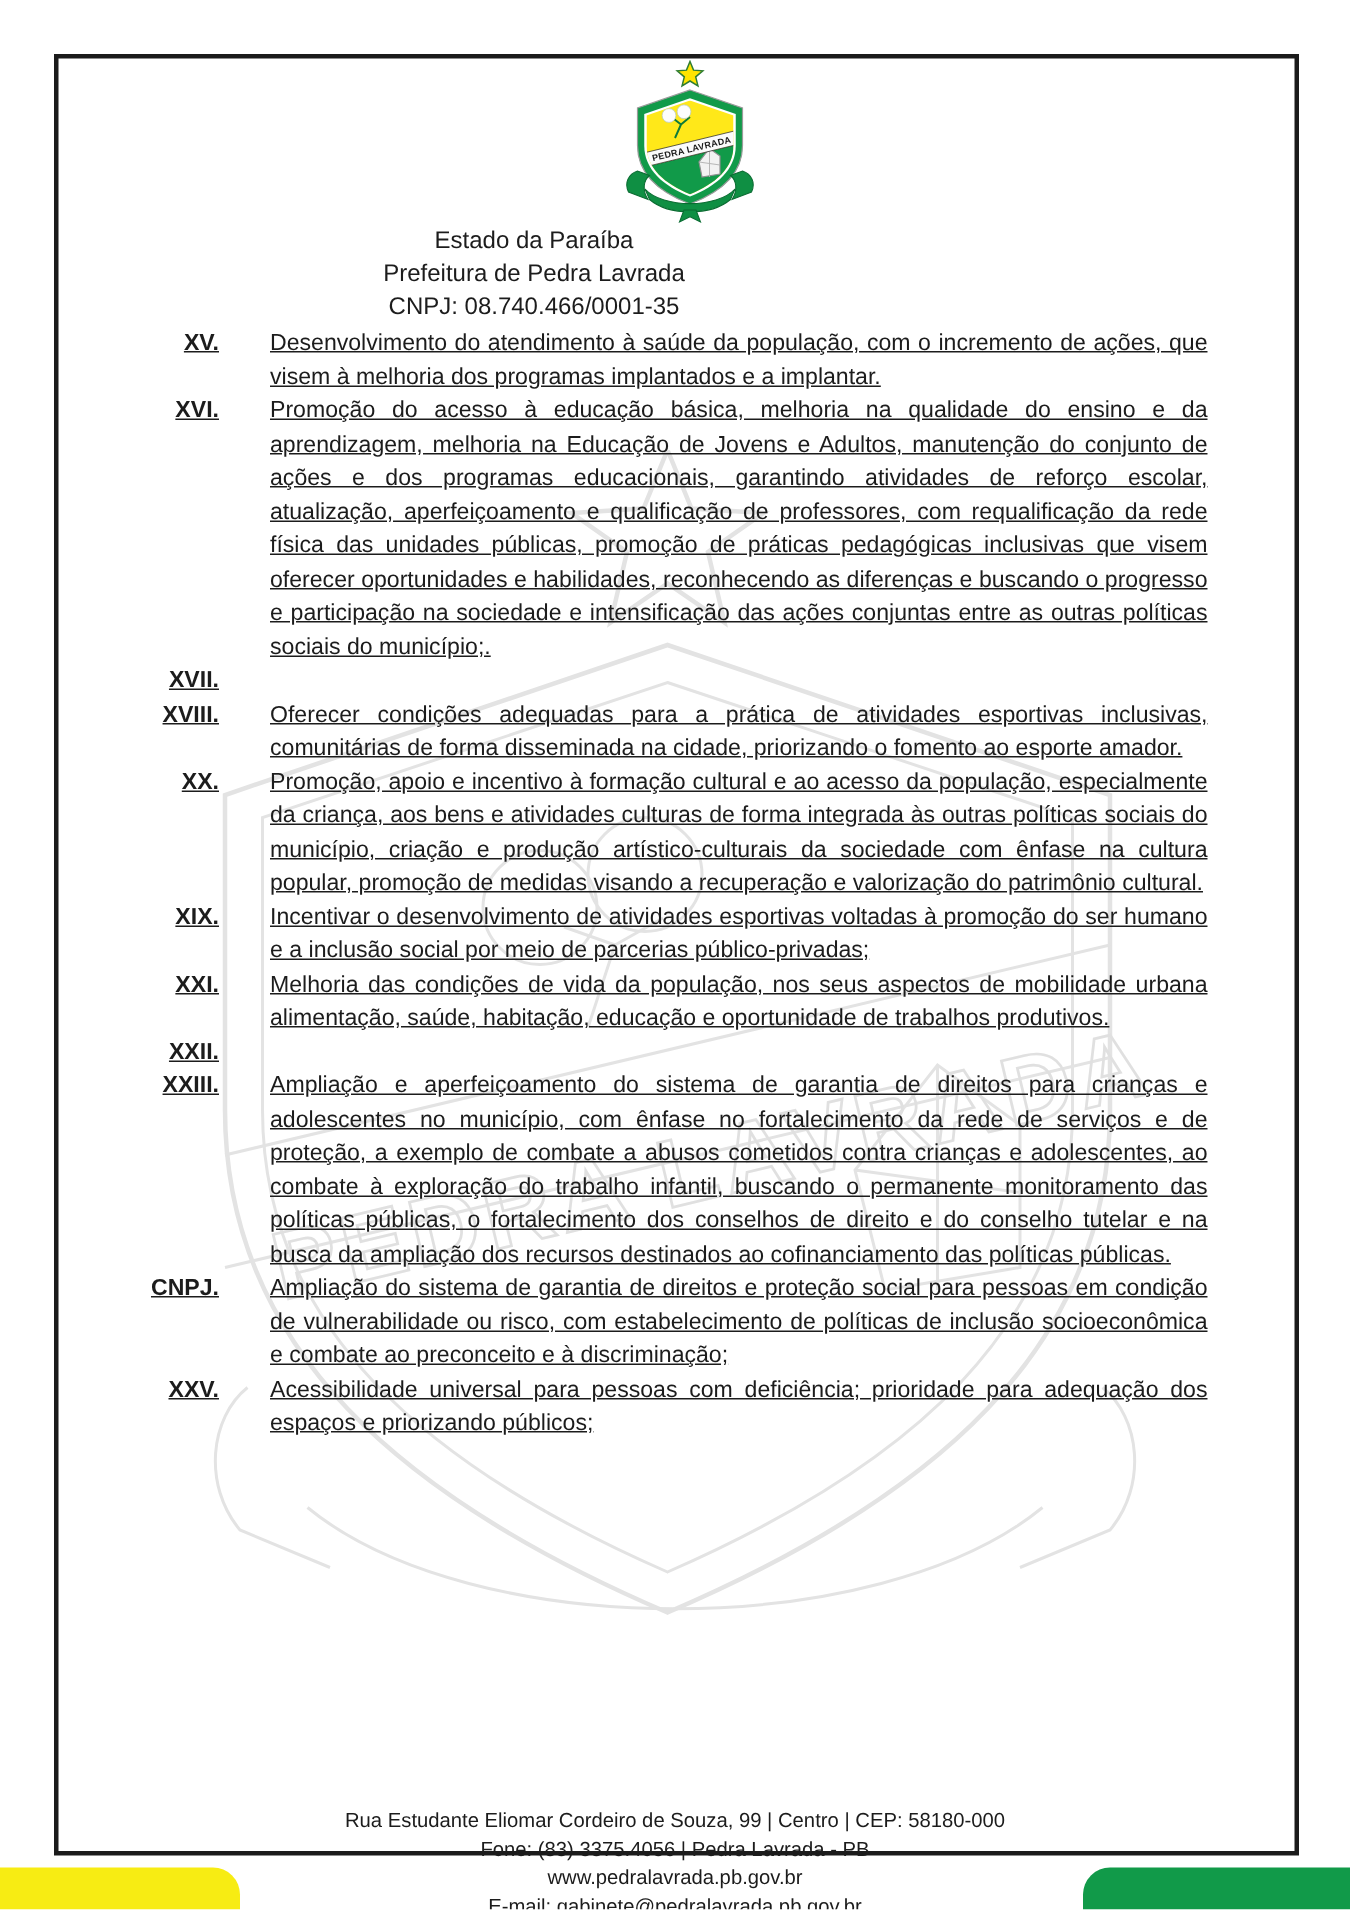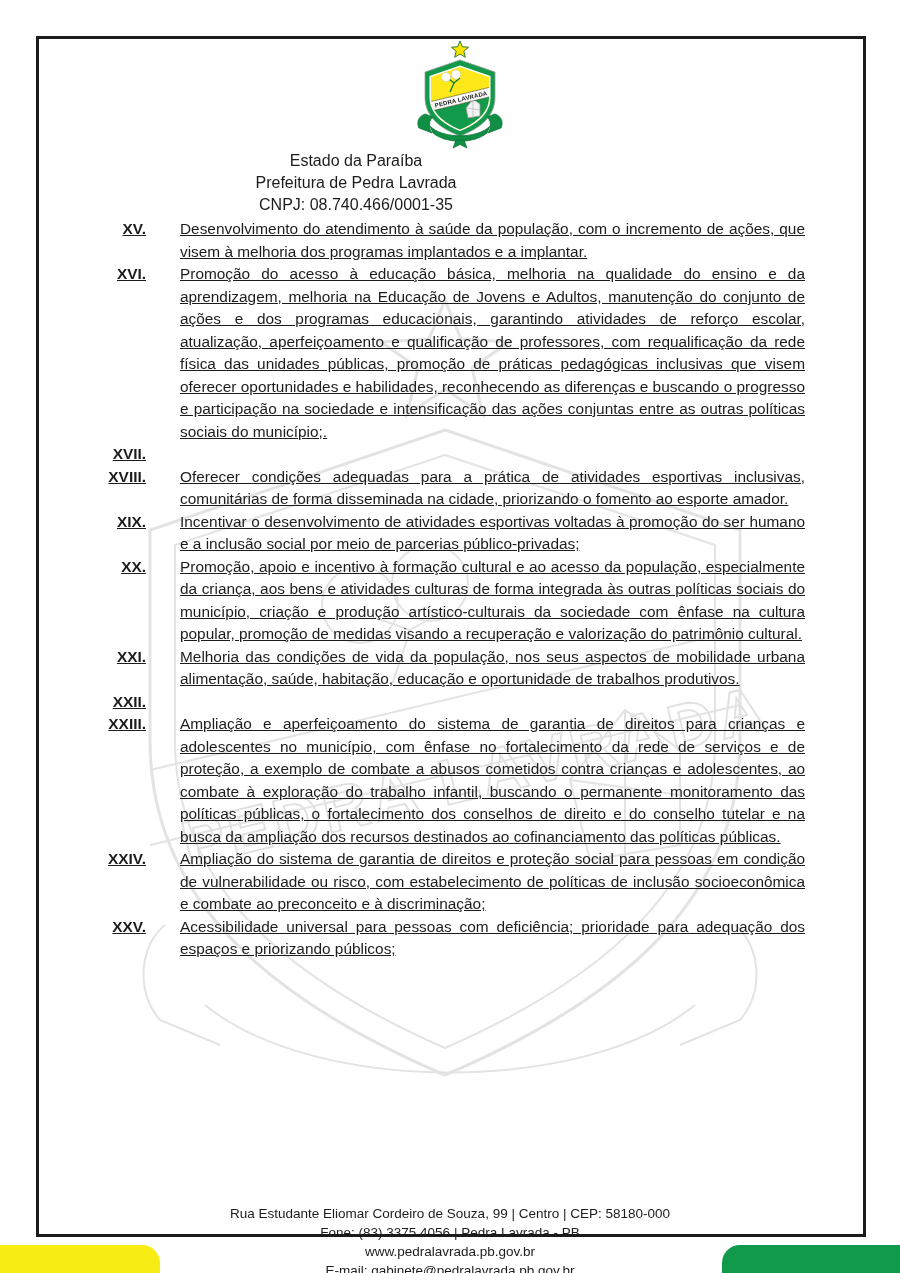--- a/index.html
+++ b/index.html
@@ -90,40 +90,40 @@
       <div class="txt">Promoção do acesso à educação básica, melhoria na qualidade do ensino e da aprendizagem, melhoria na Educação de Jovens e Adultos, manutenção do conjunto de ações e dos programas educacionais, garantindo atividades de reforço escolar, atualização, aperfeiçoamento e qualificação de professores, com requalificação da rede física das unidades públicas, promoção de práticas pedagógicas inclusivas que visem oferecer oportunidades e habilidades, reconhecendo as diferenças e buscando o progresso e participação na sociedade e intensificação das ações conjuntas entre as outras políticas sociais do município;.</div>
     </div>
     <div class="row">
       <div class="num">XVII.</div>
     </div>
     <div class="row">
       <div class="num">XVIII.</div>
       <div class="txt">Oferecer condições adequadas para a prática de atividades esportivas inclusivas, comunitárias de forma disseminada na cidade, priorizando o fomento ao esporte amador.</div>
     </div>
     <div class="row">
+      <div class="num">XX.</div>
+      <div class="txt">Promoção, apoio e incentivo à formação cultural e ao acesso da população, especialmente da criança, aos bens e atividades culturas de forma integrada às outras políticas sociais do município, criação e produção artístico-culturais da sociedade com ênfase na cultura popular, promoção de medidas visando a recuperação e valorização do patrimônio cultural.</div>
+    </div>
+    <div class="row">
       <div class="num">XIX.</div>
       <div class="txt">Incentivar o desenvolvimento de atividades esportivas voltadas à promoção do ser humano e a inclusão social por meio de parcerias público-privadas;</div>
-    </div>
-    <div class="row">
-      <div class="num">XX.</div>
-      <div class="txt">Promoção, apoio e incentivo à formação cultural e ao acesso da população, especialmente da criança, aos bens e atividades culturas de forma integrada às outras políticas sociais do município, criação e produção artístico-culturais da sociedade com ênfase na cultura popular, promoção de medidas visando a recuperação e valorização do patrimônio cultural.</div>
     </div>
     <div class="row">
       <div class="num">XXI.</div>
       <div class="txt">Melhoria das condições de vida da população, nos seus aspectos de mobilidade urbana alimentação, saúde, habitação, educação e oportunidade de trabalhos produtivos.</div>
     </div>
     <div class="row">
       <div class="num">XXII.</div>
     </div>
     <div class="row">
       <div class="num">XXIII.</div>
       <div class="txt">Ampliação e aperfeiçoamento do sistema de garantia de direitos para crianças e adolescentes no município, com ênfase no fortalecimento da rede de serviços e de proteção, a exemplo de combate a abusos cometidos contra crianças e adolescentes, ao combate à exploração do trabalho infantil, buscando o permanente monitoramento das políticas públicas, o fortalecimento dos conselhos de direito e do conselho tutelar e na busca da ampliação dos recursos destinados ao cofinanciamento das políticas públicas.</div>
     </div>
     <div class="row">
-      <div class="num">XXIV.</div>
+      <div class="num">CNPJ.</div>
       <div class="txt">Ampliação do sistema de garantia de direitos e proteção social para pessoas em condição de vulnerabilidade ou risco, com estabelecimento de políticas de inclusão socioeconômica e combate ao preconceito e à discriminação;</div>
     </div>
     <div class="row">
       <div class="num">XXV.</div>
       <div class="txt">Acessibilidade universal para pessoas com deficiência; prioridade para adequação dos espaços e priorizando públicos;</div>
     </div>
   </div>
 
   <div class="footer">
     <div>Rua Estudante Eliomar Cordeiro de Souza, 99 | Centro | CEP: 58180-000</div>

